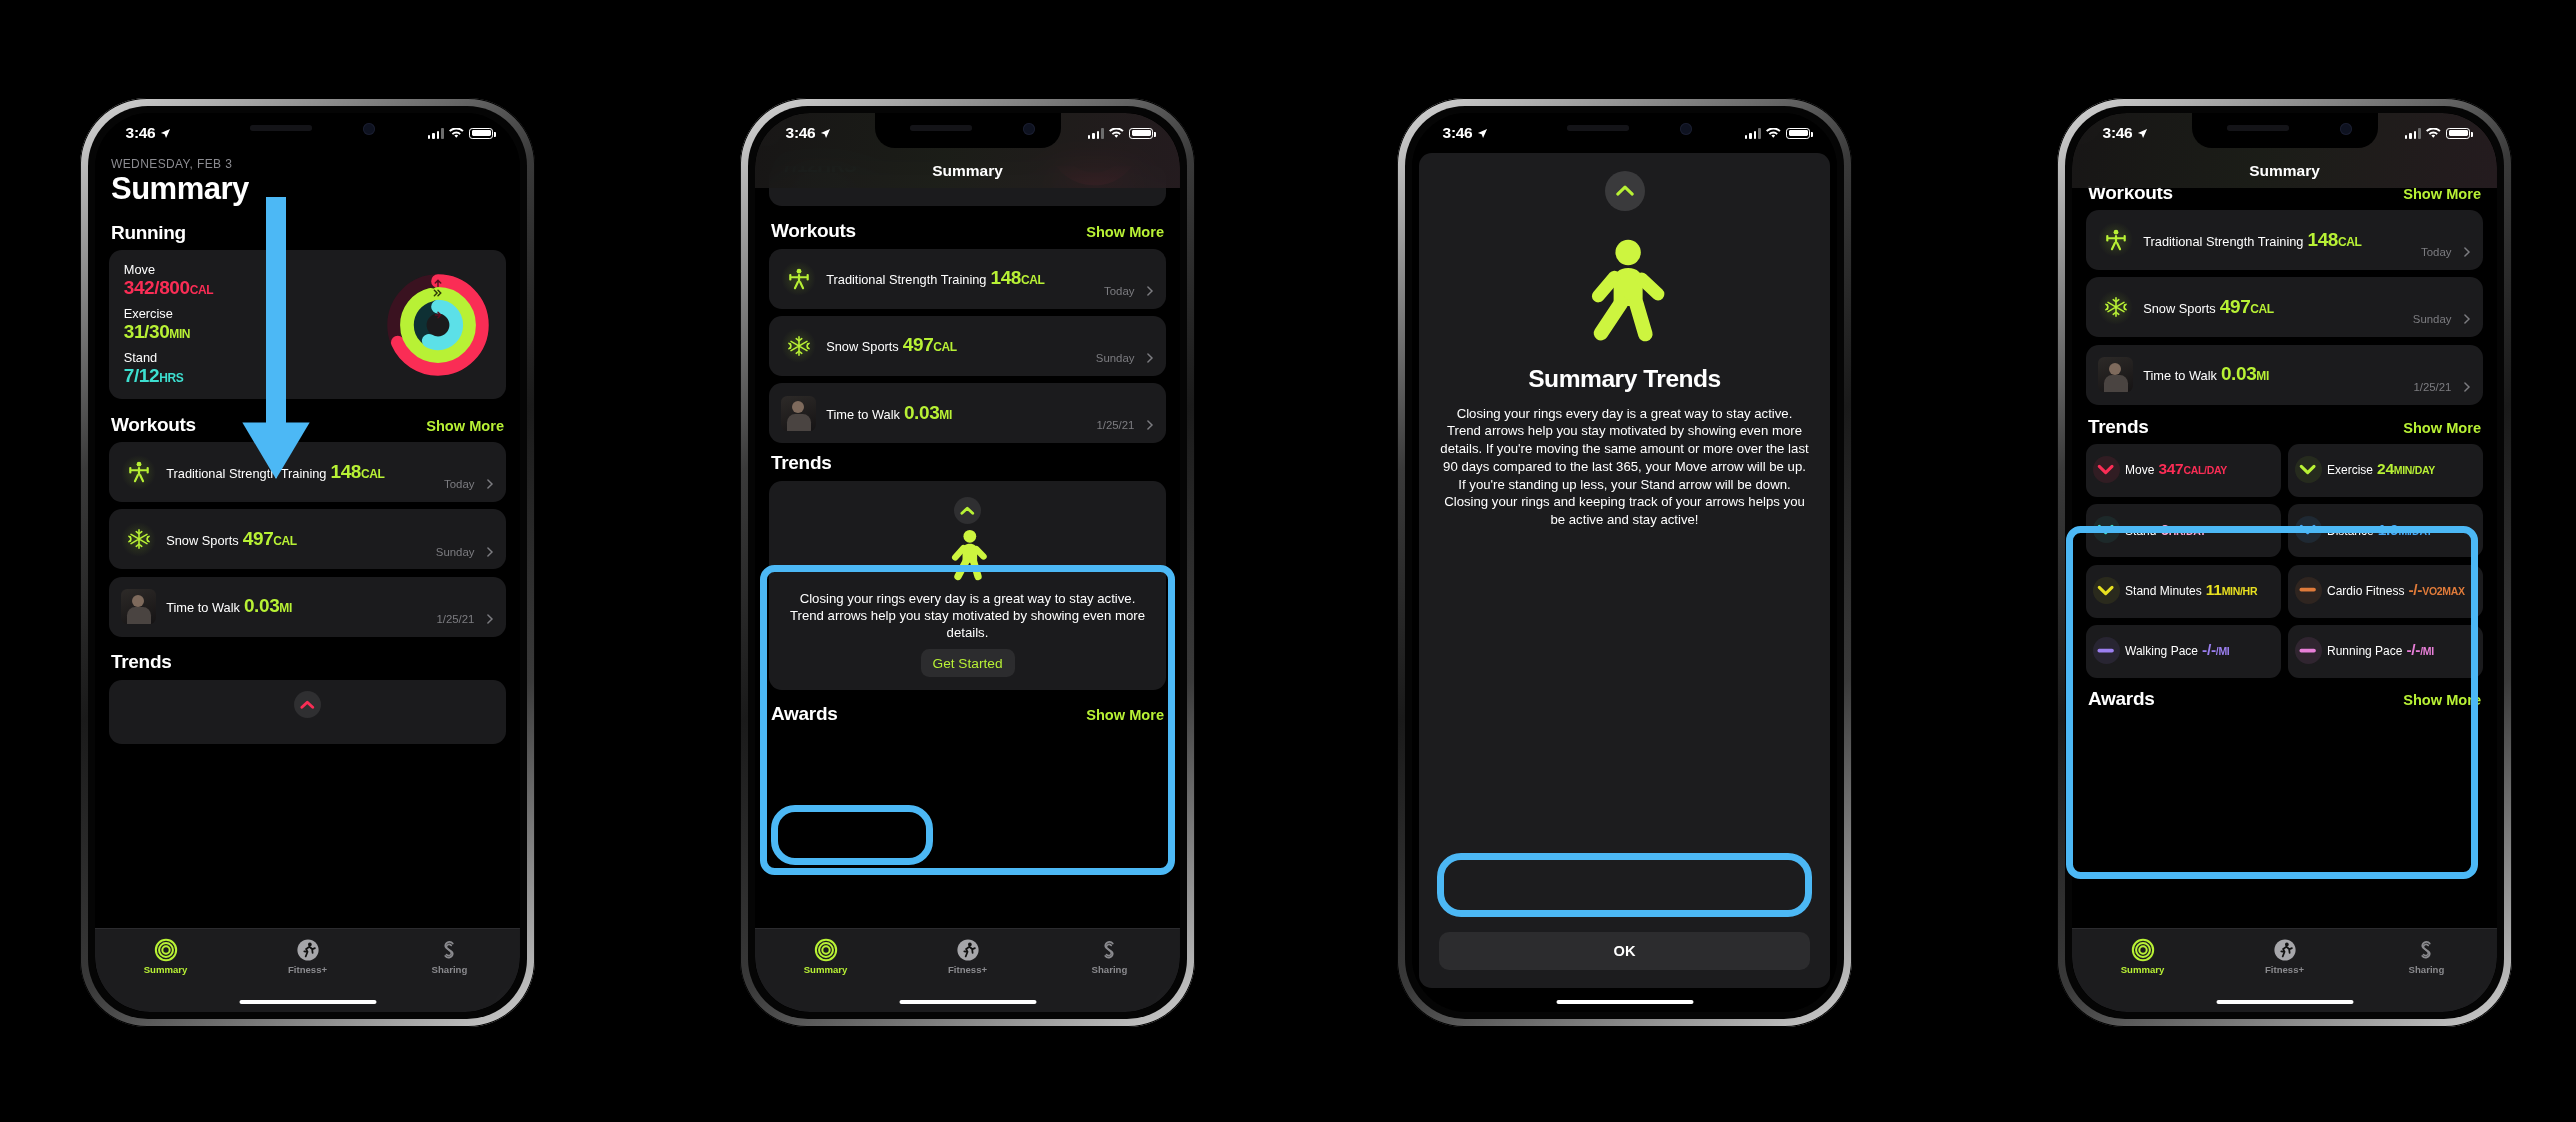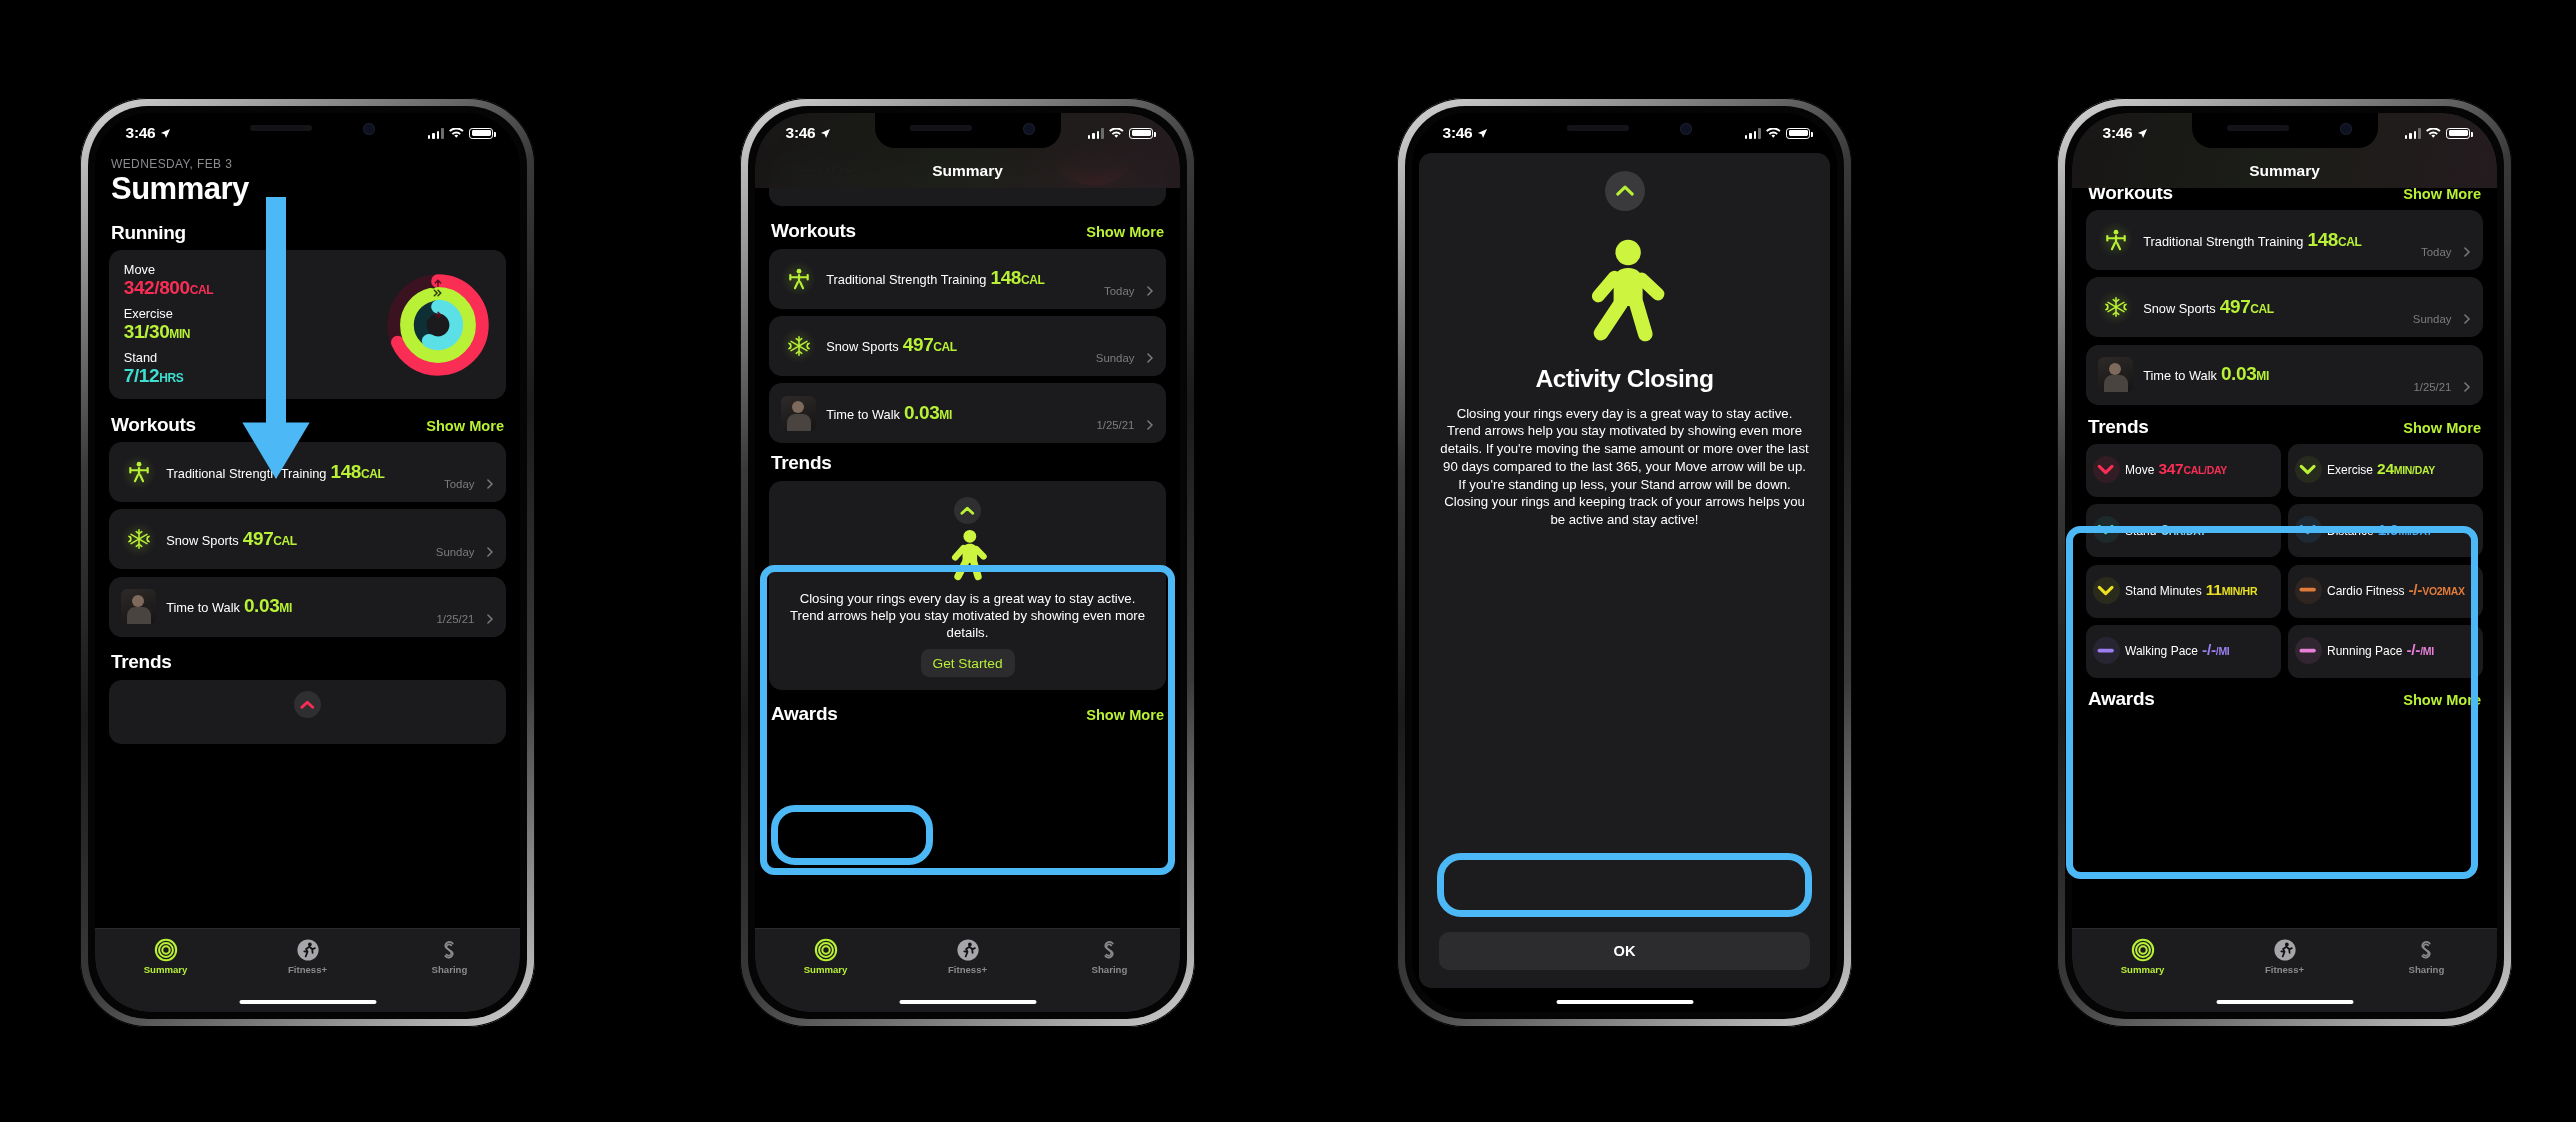--- a/index.html
+++ b/index.html
@@ -569,21 +569,21 @@
                   </svg>
             </div>
             <svg class="hero" width="87" height="107" viewBox="0 0 96 118">
               <circle cx="52" cy="16" r="14" fill="#cdf53f"></circle>
               <path d="M52 33c-10 0-16 6-16 14v22c0 4 4 6 8 6h16c4 0 8-2 8-6V47c0-8-6-14-16-14z" fill="#cdf53f"></path>
               <path d="M37 43 19 64" stroke="#cdf53f" stroke-width="14" stroke-linecap="round"></path>
               <path d="M67 45l18 17" stroke="#cdf53f" stroke-width="14" stroke-linecap="round"></path>
               <path d="M44 72 22 105" stroke="#cdf53f" stroke-width="16" stroke-linecap="round"></path>
               <path d="M61 72l10 34" stroke="#cdf53f" stroke-width="16" stroke-linecap="round"></path>
             </svg>
-            <h2>Activity Closing</h2>
+            <h2>Summary Trends</h2>
             <div class="body">Closing your rings every day is a great way to stay active. Trend arrows help you stay motivated by showing even more details. If you're moving the same amount or more over the last 90 days compared to the last 365, your Move arrow will be up. If you're standing up less, your Stand arrow will be down. Closing your rings and keeping track of your arrows helps you be active and stay active!</div>
             <div class="okbtn">OK</div>
           </div>
           <span class="homebar"></span>
 
         </div>
       </div>
     </div>
   </div>
 </div>
@@ -716,21 +716,21 @@
                 </span>
               </div>
               <div class="tcell">
                 <span class="arrw" style="background:rgba(61,223,208,.08)">
                   <svg width="17.3" height="11" viewBox="0 0 19 12">
                         <path d="M2.5 2.5 9.5 9.5l7-7" stroke="#3ddfd0" stroke-width="3.4" fill="none" stroke-linecap="round" stroke-linejoin="round"></path>
                       </svg>
                 </span>
                 <span class="tb">
                   <span class="tn">Stand</span>
-                  <span class="tv" style="color:#7dd3fc"><span>6</span><small>HR/DAY</small></span>
+                  <span class="tv" style="color:#f9a8d4"><span>6</span><small>HR/DAY</small></span>
                 </span>
               </div>
               <div class="tcell">
                 <span class="arrw" style="background:rgba(72,169,245,.1)">
                   <svg width="17.3" height="11" viewBox="0 0 19 12">
                         <path d="M2.5 2.5 9.5 9.5l7-7" stroke="#48a9f5" stroke-width="3.4" fill="none" stroke-linecap="round" stroke-linejoin="round"></path>
                       </svg>
                 </span>
                 <span class="tb">
                   <span class="tn">Distance</span>

